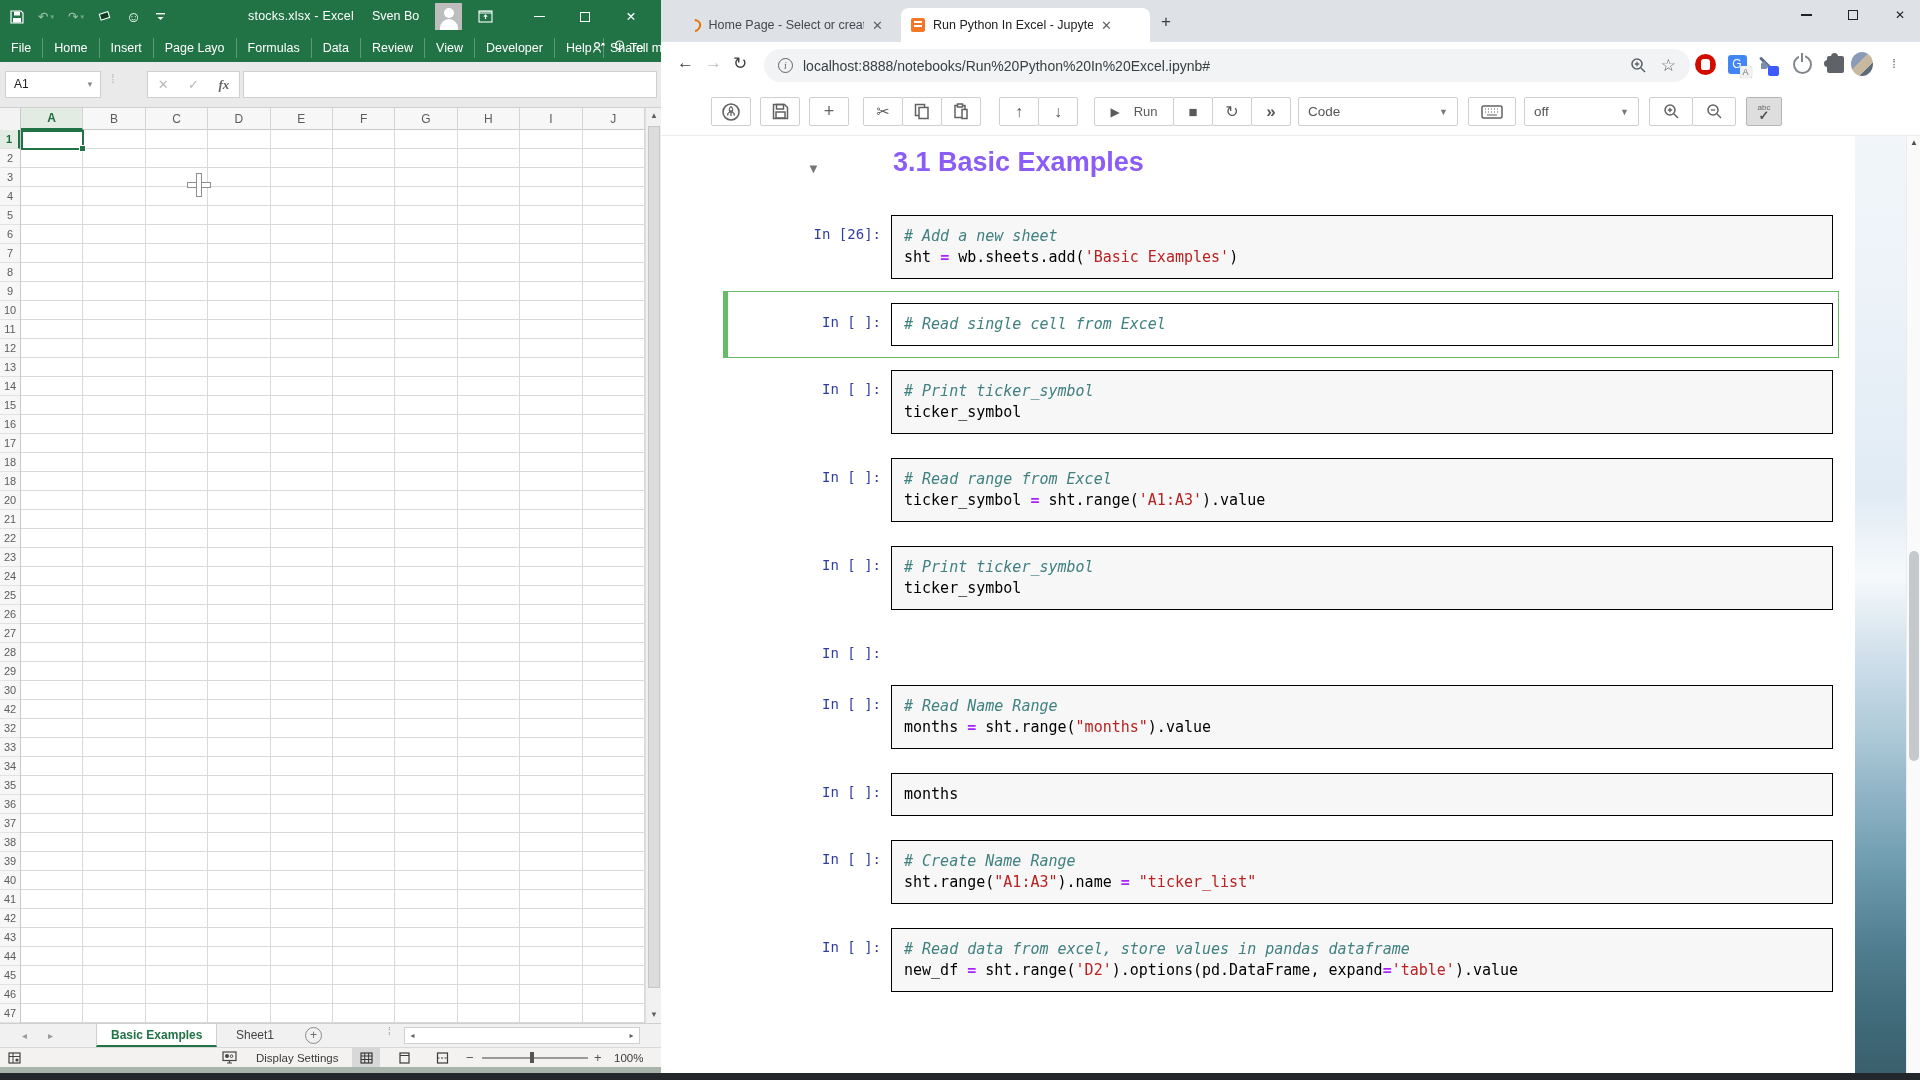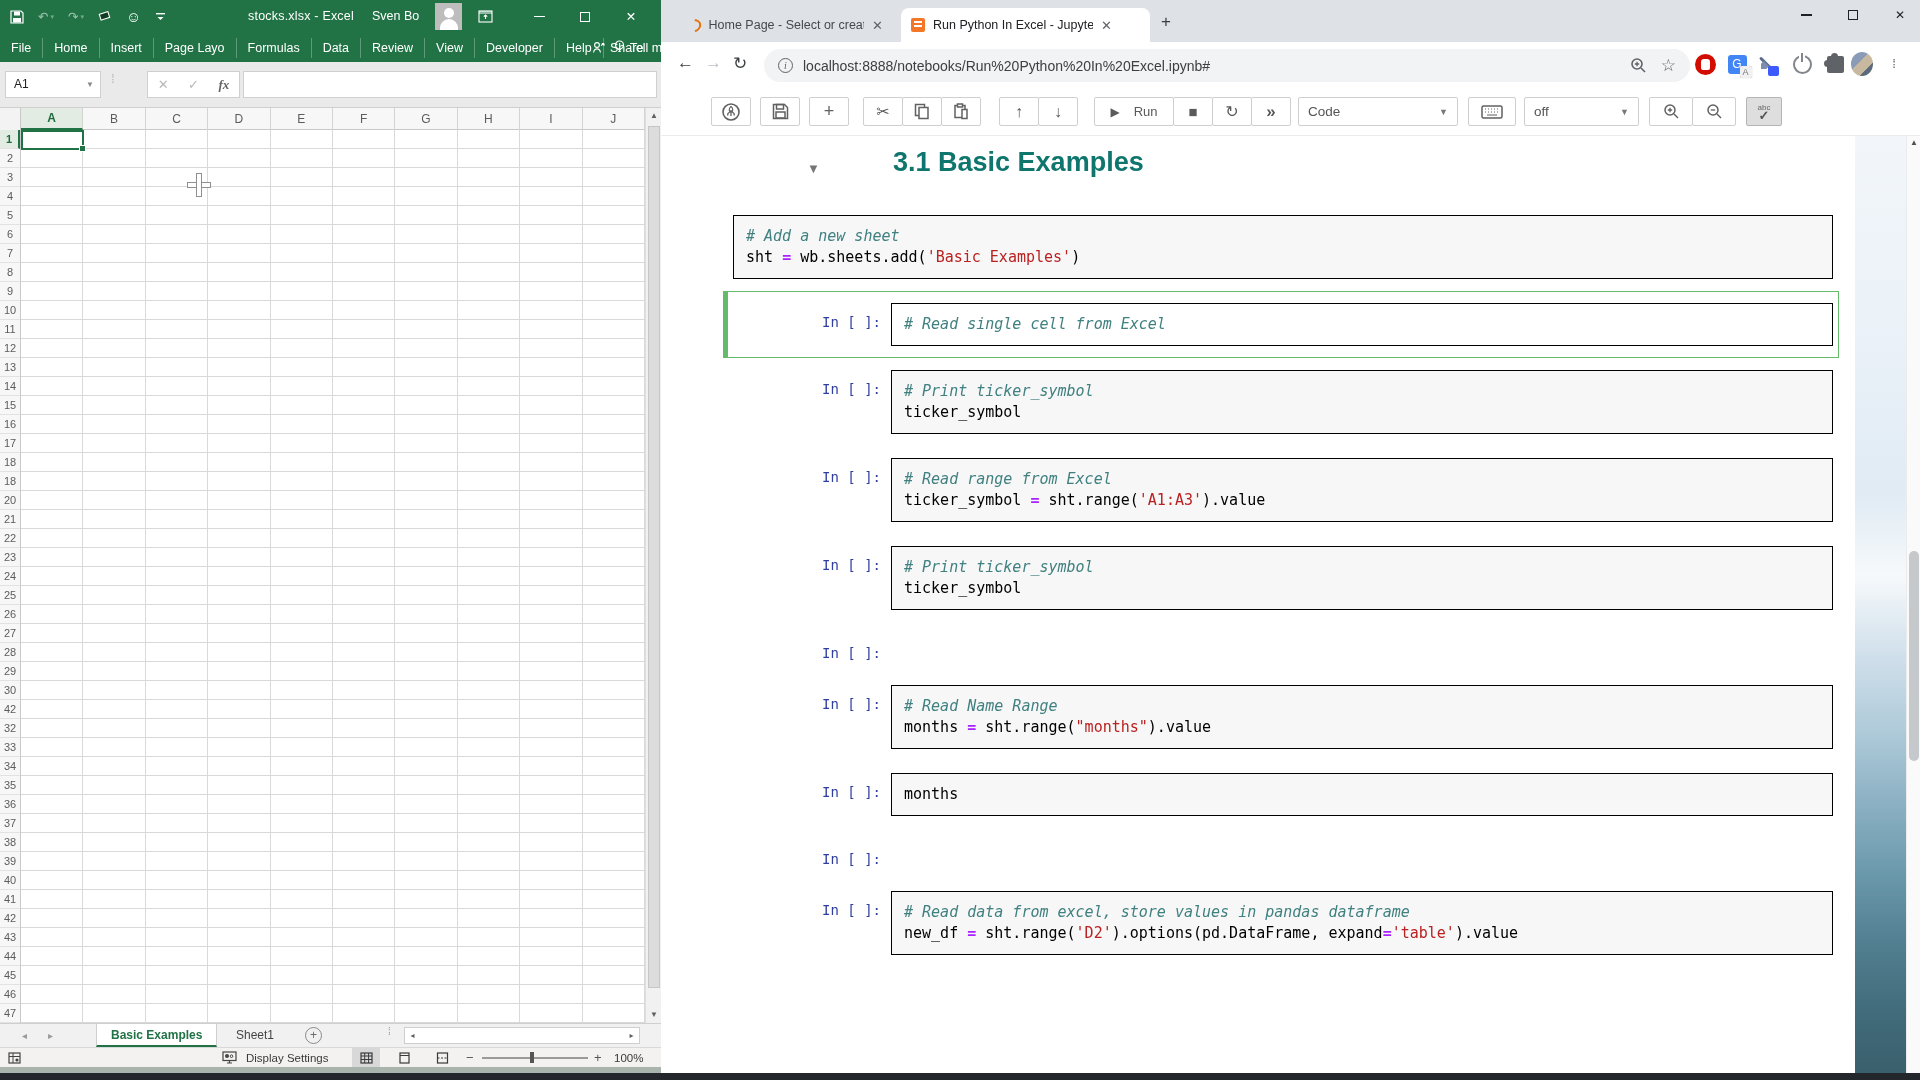--- a/index.html
+++ b/index.html
@@ -57,21 +57,21 @@
   .xl-tabbar{position:absolute;left:0;top:1023px;width:661px;height:24px;background:#f1f1f1;border-top:1px solid #cfcfcf;font-size:12px;color:#444}
   .nav-ar{position:absolute;top:0;line-height:23px;color:#9a9a9a;font-size:10px}
   .shtab{position:absolute;top:0;height:23px;line-height:23px;padding:0 14px;white-space:nowrap}
   .shtab.active{background:#fff;color:#217346;font-weight:bold;border-bottom:2px solid #217346;border-left:1px solid #cfcfcf;border-right:1px solid #cfcfcf}
   .addsheet{position:absolute;left:305px;top:3px;width:17px;height:17px;border:1px solid #8a8a8a;border-radius:50%;color:#6a6a6a;text-align:center;line-height:15px;font-size:12px}
   .tdots{position:absolute;left:388px;top:4px;color:#9a9a9a;font-size:10px;line-height:8px;text-align:center}
   .hscroll{position:absolute;left:404px;top:3px;width:236px;height:17px;background:#fff;border:1px solid #cfcfcf}
   .hscroll .a{position:absolute;top:0;width:15px;height:15px;text-align:center;line-height:15px;font-size:8px;color:#5f5f5f}
   
   .xl-status{position:absolute;left:0;top:1047px;width:661px;height:20px;background:#f3f2f1;border-top:1px solid #d8d8d8;font-size:11.5px;color:#3a3a3a}
-  .st-item{position:absolute;top:0;height:19px;display:flex;align-items:center;gap:9px}
+  .st-item{position:absolute;top:0;height:19px;display:flex;align-items:center;gap:19px}
   .viewbtn{position:absolute;top:0;width:28px;height:19px;display:flex;align-items:center;justify-content:center}
   .viewbtn.on{background:#d8d8d8}
   .zoomtrack{position:absolute;left:482px;top:9px;width:106px;height:2px;background:#9a9a9a}
   .zoomthumb{position:absolute;left:530px;top:4px;width:4px;height:11px;background:#555}
   .zsign{position:absolute;top:0;line-height:19px;color:#555;font-size:13px}
   .xl-edge{position:absolute;left:0;top:1067px;width:661px;height:6px;background:#a9b4ad}
 
   
   .chrome{position:absolute;left:661px;top:0;width:1259px;height:1073px;background:#fff;overflow:hidden}
   .c-strip{position:absolute;left:0;top:0;width:100%;height:42px;background:#dee1e6}
@@ -122,21 +122,21 @@
   .jicon{stroke:#616161;fill:none;stroke-width:1.5}
   
   .notebook{position:absolute;left:0;top:136px;width:100%;bottom:0;background:#fff;overflow:hidden}
   .bgstrip{position:absolute;right:14px;top:0;bottom:0;width:51px;
     background:linear-gradient(180deg,#f2f6fa 0%,#eaf1f8 22%,#e0ebf4 38%,#f6f9fb 47%,#d2e1ec 55%,#adc9d8 64%,#88aec1 72%,#6a98ab 79%,#527f91 86%,#426d7c 93%,#3a5f6d 100%)}
   .nb-scroll{position:absolute;right:0;top:0;bottom:0;width:14px;background:#fafafa;border-left:1px solid #ebebeb}
   .nb-scroll .up{position:absolute;left:0;top:2px;width:14px;text-align:center;color:#505050;font-size:8px}
   .nb-scroll .th{position:absolute;left:2px;top:415px;width:10px;height:210px;background:#c5c9cc;border-radius:5px}
   .nb-head{position:relative;height:46px;margin-top:11px}
   .nb-head .tri{position:absolute;left:146px;top:14px;color:#757575;font-size:13px}
-  .nb-head h2{position:absolute;left:232px;top:0;font-size:27px;font-weight:bold;color:#0f766e;font-family:"Liberation Sans",sans-serif}
+  .nb-head h2{position:absolute;left:232px;top:0;font-size:27px;font-weight:bold;color:#8b5cf6;font-family:"Liberation Sans",sans-serif}
   .cells{margin-left:62px;margin-top:10px;width:1116px}
   .cell{display:flex;border:1px solid transparent;border-left:5px solid transparent;padding:11px 5px}
   .cell.sel{border-color:#66bb6a}
   .prompt{width:158px;flex:none;text-align:right;padding:11px 10px 0 0;font-family:"DejaVu Sans Mono",monospace;font-size:14px;color:#303F9F;white-space:nowrap}
   .inbox{flex:1;border:1px solid #000000;background:#f7f7f7;padding:10px 12px;font-family:"DejaVu Sans Mono",monospace;font-size:15px;line-height:21px;white-space:pre}
   .cell.sel .inbox{background:#fff}
   .tk-c{color:#408080;font-style:italic}
   .tk-s{color:#BA2121}
   .tk-o{color:#AA22FF;font-weight:bold}
   .tk-p{color:#000}
@@ -519,20 +519,21 @@
     </span>
   </div>
 
   <div class="notebook">
     <div class="nb-head">
       <span class="tri">▼</span>
       <h2>3.1 Basic Examples</h2>
     </div>
     <div class="cells" id="cells">
         <div class="cell">
+          <div class="prompt">In [26]:</div>
           <div class="inbox"><div class="ln"><span class="tk-c"># Add a new sheet</span></div><div class="ln"><span class="tk-p">sht </span><span class="tk-o">=</span><span class="tk-p"> wb.sheets.add(</span><span class="tk-s">'Basic Examples'</span><span class="tk-p">)</span></div></div>
         </div>
         <div class="cell sel">
           <div class="prompt">In [ ]:</div>
           <div class="inbox"><div class="ln"><span class="tk-c"># Read single cell from Excel</span></div></div>
         </div>
         <div class="cell">
           <div class="prompt">In [ ]:</div>
           <div class="inbox"><div class="ln"><span class="tk-c"># Print ticker_symbol</span></div><div class="ln"><span class="tk-p">ticker_symbol</span></div></div>
         </div>
@@ -550,20 +551,21 @@
         <div class="cell">
           <div class="prompt">In [ ]:</div>
           <div class="inbox"><div class="ln"><span class="tk-c"># Read Name Range</span></div><div class="ln"><span class="tk-p">months </span><span class="tk-o">=</span><span class="tk-p"> sht.range(</span><span class="tk-s">"months"</span><span class="tk-p">).value</span></div></div>
         </div>
         <div class="cell">
           <div class="prompt">In [ ]:</div>
           <div class="inbox"><div class="ln"><span class="tk-p">months</span></div></div>
         </div>
         <div class="cell">
           <div class="prompt">In [ ]:</div>
+          <div class="inbox"><div class="ln"><span class="tk-c"># Create Name Range</span></div><div class="ln"><span class="tk-p">sht.range(</span><span class="tk-s">"A1:A3"</span><span class="tk-p">).name </span><span class="tk-o">=</span><span class="tk-p"> </span><span class="tk-s">"ticker_list"</span></div></div>
         </div>
         <div class="cell">
           <div class="prompt">In [ ]:</div>
           <div class="inbox"><div class="ln"><span class="tk-c"># Read data from excel, store values in pandas dataframe</span></div><div class="ln"><span class="tk-p">new_df </span><span class="tk-o">=</span><span class="tk-p"> sht.range(</span><span class="tk-s">'D2'</span><span class="tk-p">).options(pd.DataFrame, expand</span><span class="tk-o">=</span><span class="tk-s">'table'</span><span class="tk-p">).value</span></div></div>
         </div>
       </div>
     <div class="bgstrip"></div>
     <div class="nb-scroll">
       <span class="up">▲</span>
       <span class="th"></span>

